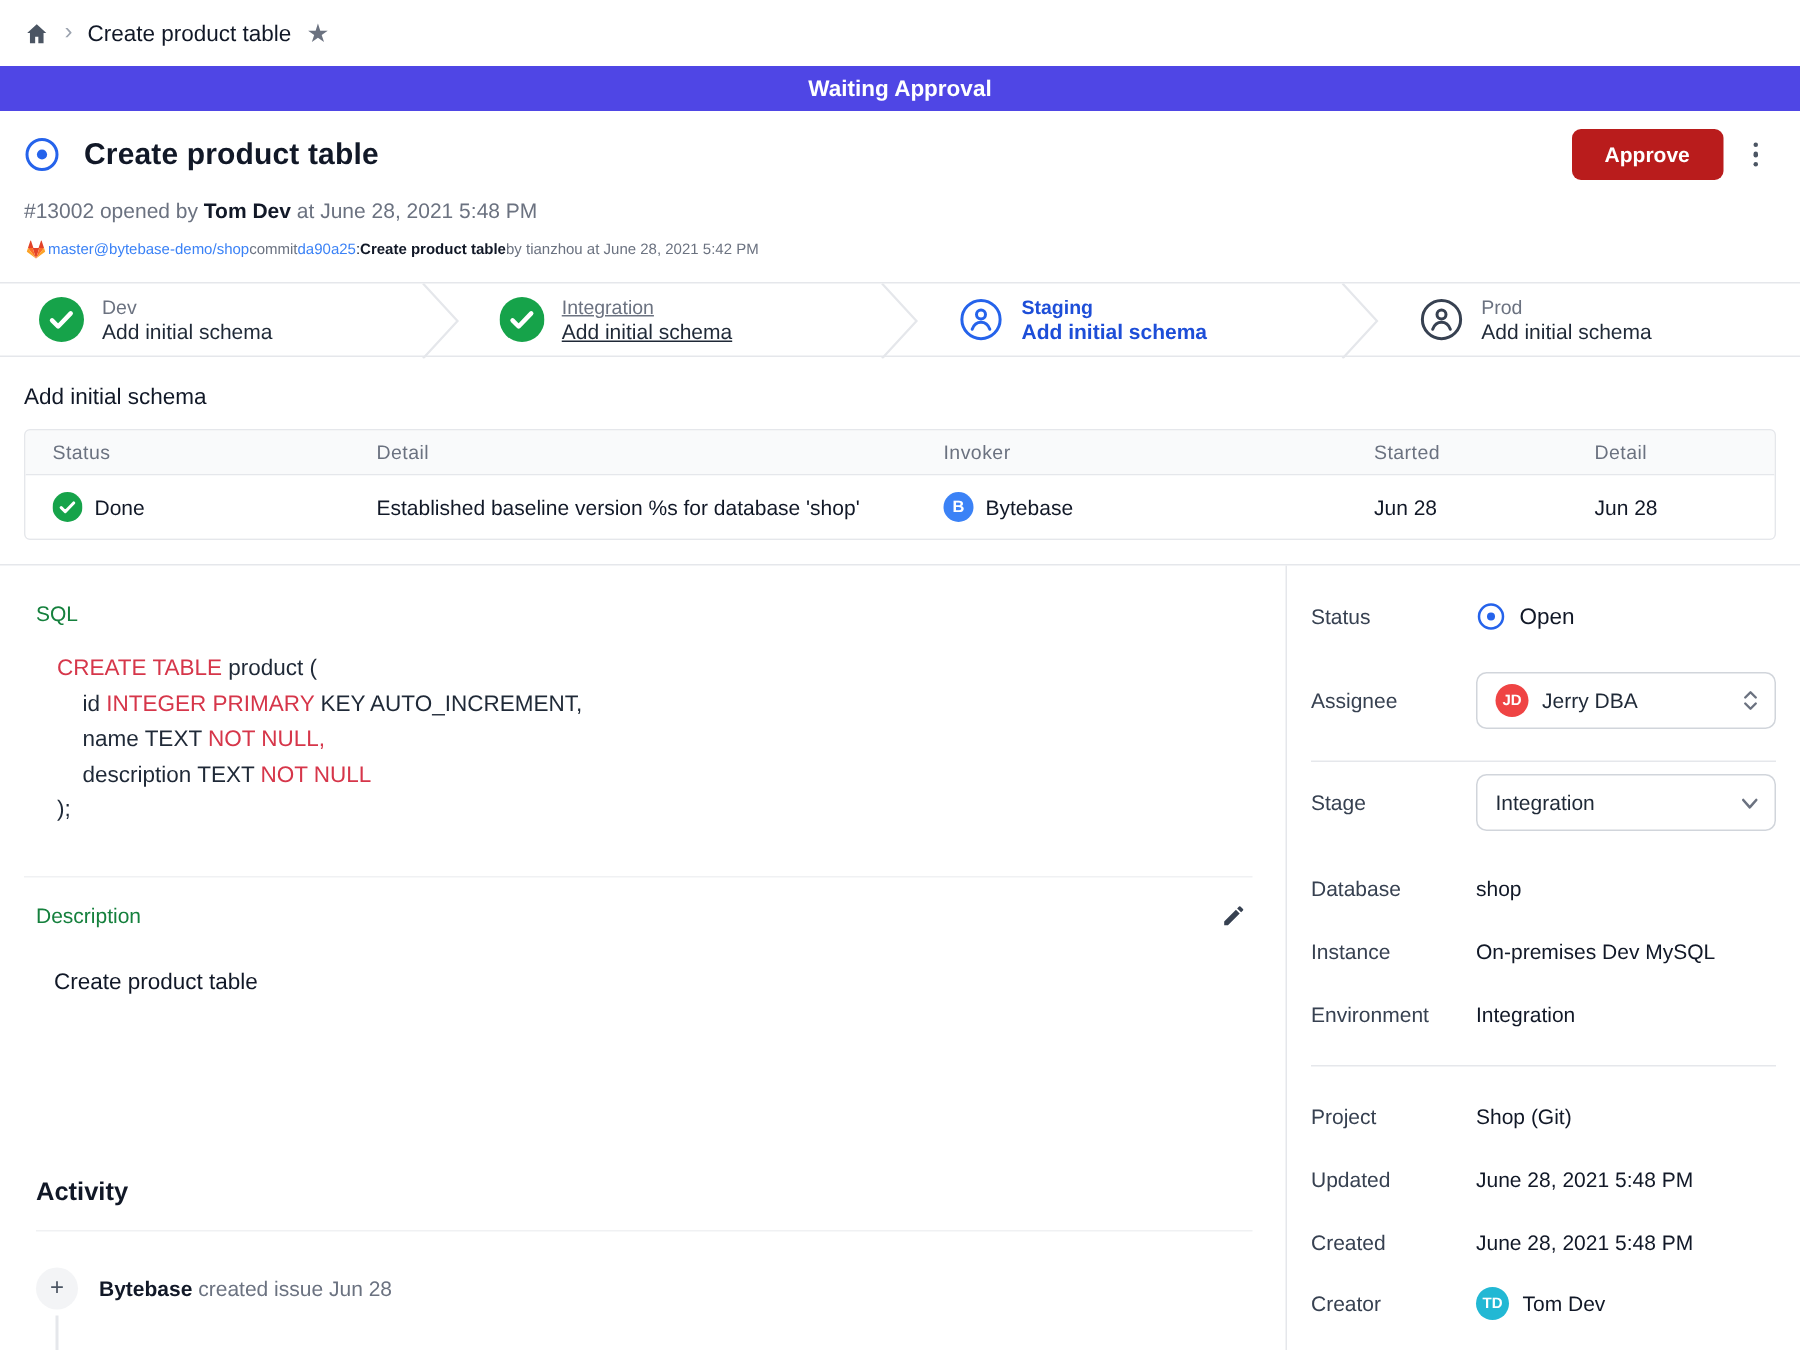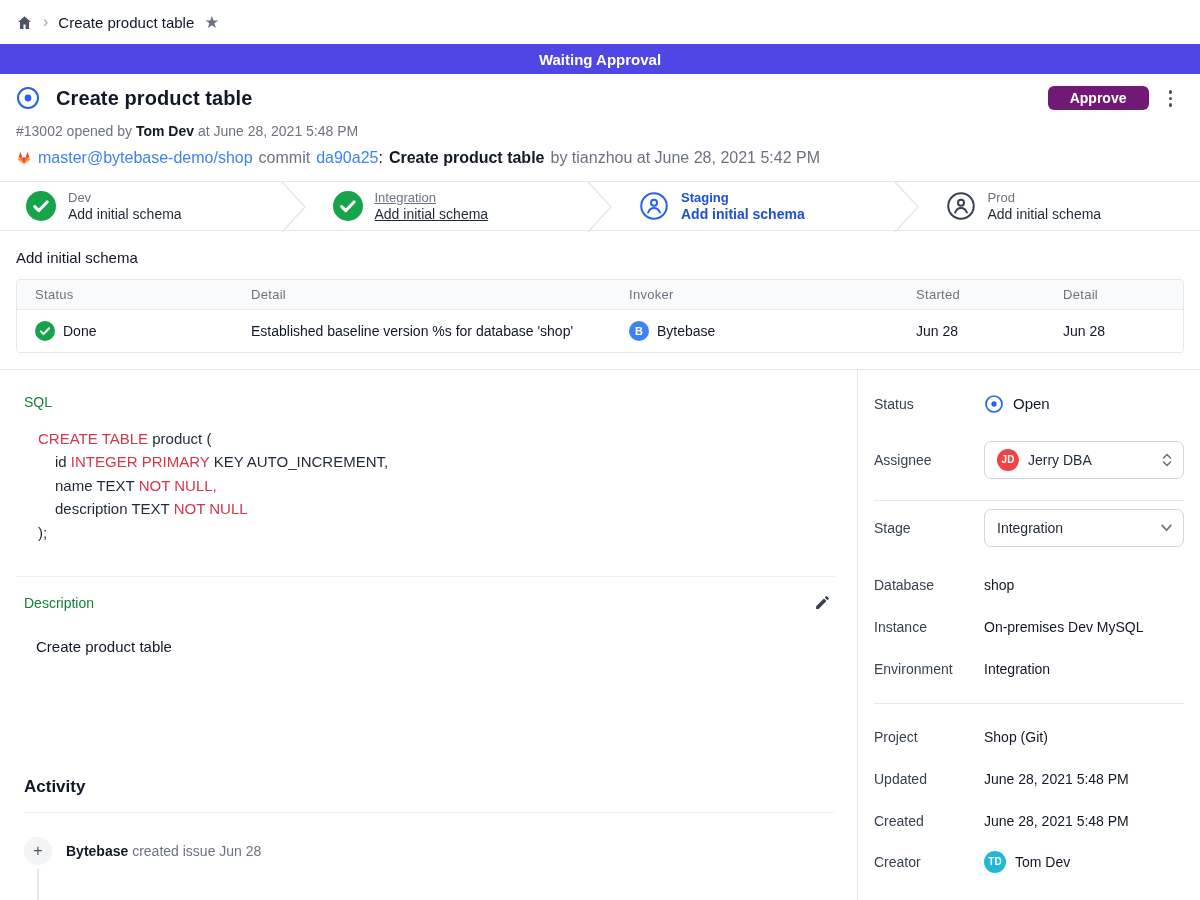--- a/index.html
+++ b/index.html
@@ -18,26 +18,26 @@
 
   
   .banner { height:30px; background:#4f46e5; color:#fff; display:flex; align-items:center; justify-content:center; font-size:15px; font-weight:700; }
 
   
   .header { padding:12px 24px 0 16px; background:#fff; }
   .title-row { display:flex; align-items:center; }
   .issue-icon { width:24px; height:24px; flex:0 0 auto; }
   .page-title { font-size:20px; font-weight:700; color:#111827; margin-left:16px; letter-spacing:0.1px; }
   .header-actions { margin-left:auto; display:flex; align-items:center; }
-  .approve-btn { background:#701a75; color:#fff; border:none; border-radius:6px; height:24px; padding:0 22px; font-size:14px; font-weight:700; font-family:inherit; cursor:pointer; }
+  .approve-btn { background:#b91c1c; color:#fff; border:none; border-radius:6px; height:34px; padding:0 22px; font-size:14px; font-weight:700; font-family:inherit; cursor:pointer; }
   .kebab { margin-left:16px; display:flex; flex-direction:column; gap:3px; padding:4px; cursor:pointer; }
   .kebab i { width:3.5px; height:3.5px; border-radius:50%; background:#4b5563; }
   .meta1 { margin-top:12px; color:#6b7280; font-size:14px; }
   .meta1 .dark { color:#111827; font-weight:700; }
-  .meta2 { margin-top:10px; display:flex; align-items:center; gap:6px; font-size:16px; color:#6b7280; padding-bottom:14px; }
+  .meta2 { margin-top:10px; display:flex; align-items:center; font-size:10px; color:#6b7280; padding-bottom:14px; }
   .meta2 a { text-decoration:none; }
   .link-blue { color:#3b82f6; cursor:pointer; }
   .meta2 .dark { color:#111827; }
   .meta2 .darkb { color:#111827; font-weight:600; }
 
   
   .pipeline { height:50px; border-top:1px solid #e5e7eb; border-bottom:1px solid #e5e7eb; display:flex; align-items:stretch; background:#fff; }
   .stage { flex:1; display:flex; align-items:center; gap:12px; padding-left:26px; cursor:pointer; }
   .stage-icon { width:30px; height:30px; flex:0 0 auto; }
   .stage-texts { display:flex; flex-direction:column; gap:1px; }

